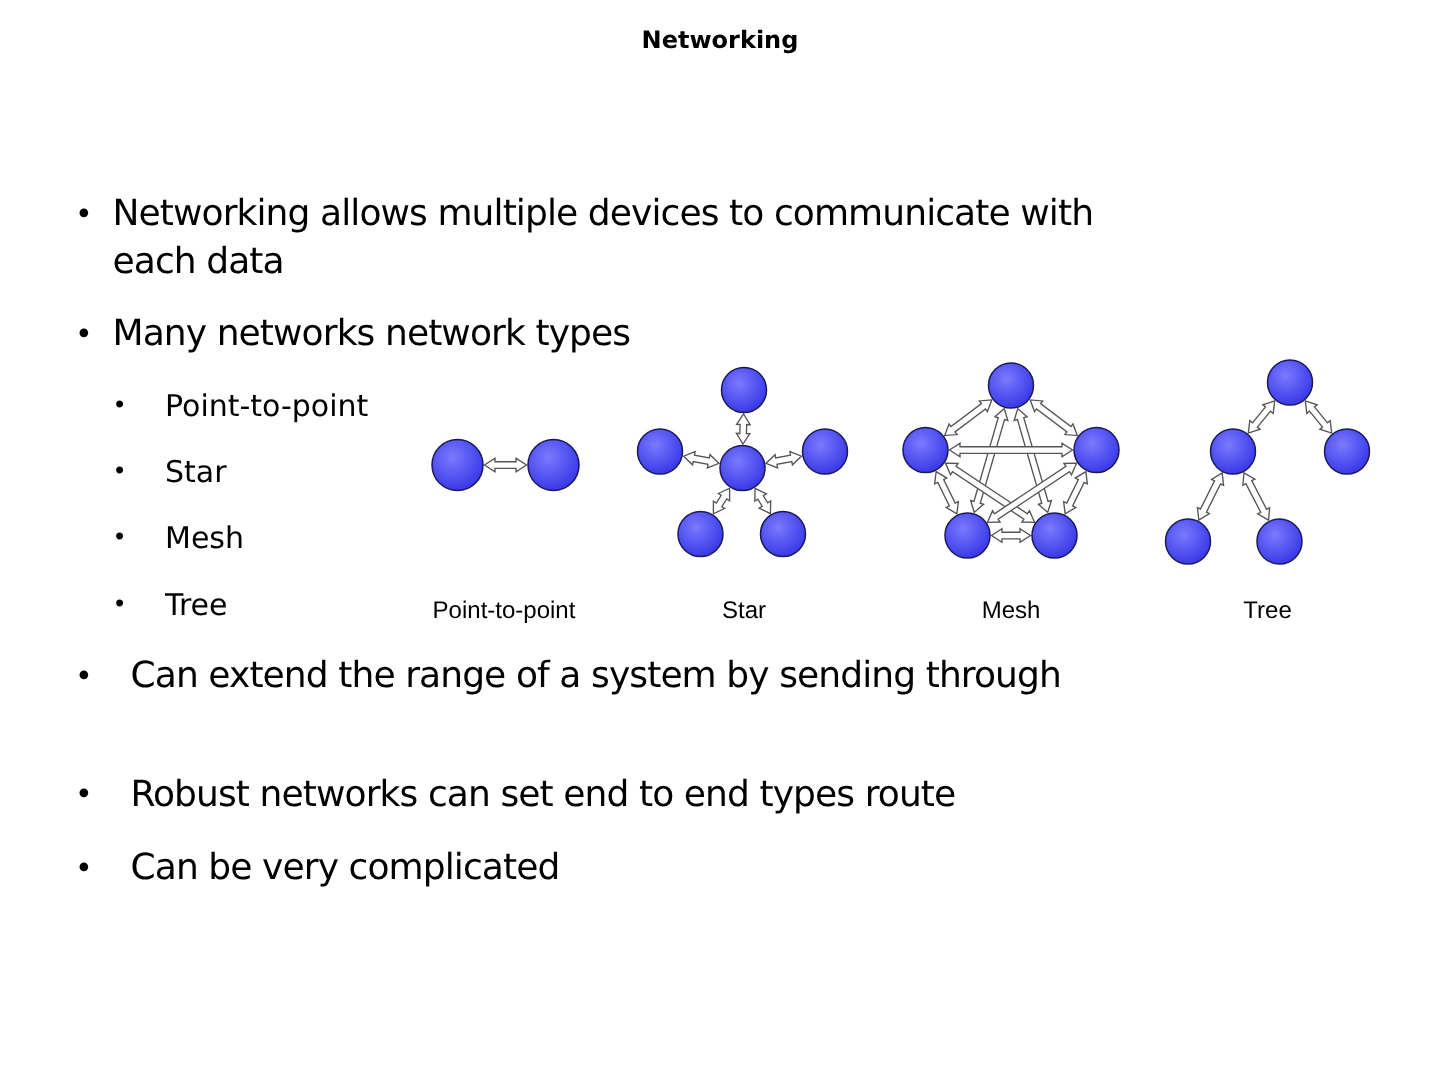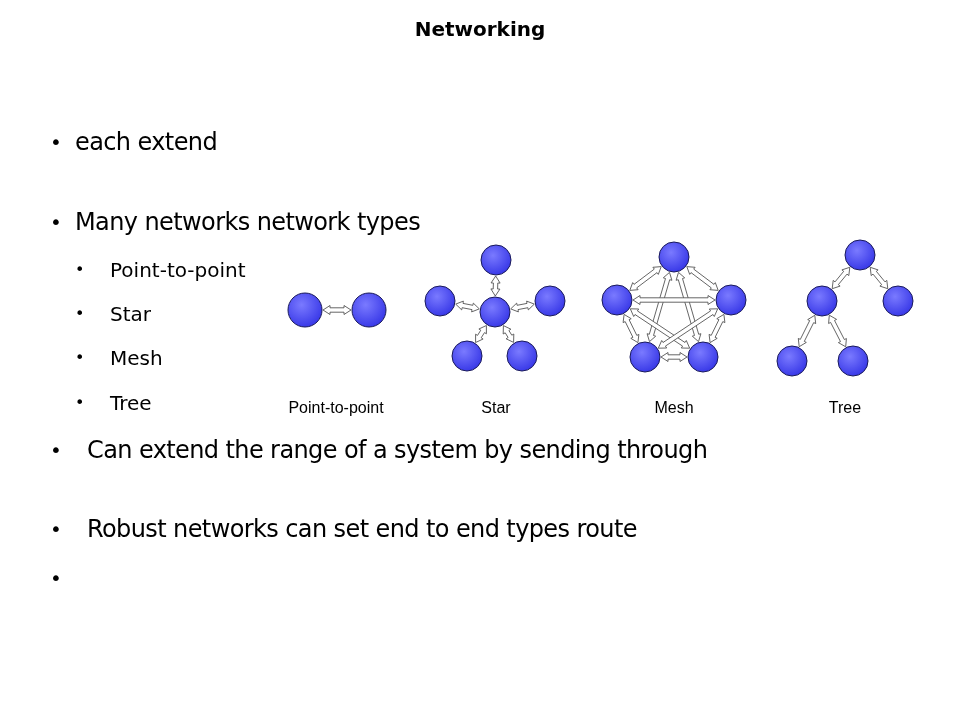--- a/index.html
+++ b/index.html
@@ -1,35 +1,36 @@
 <!DOCTYPE html>
 <html><head>
 <meta charset="utf-8">
 <style>
   html, body { margin: 0; padding: 0; background: #ffffff; }
   body { width: 960px; height: 720px; position: relative; overflow: hidden; font-family: "DejaVu Sans", sans-serif; color: #000; }
-  .title { position: absolute; top: 17px; left: 0; width: 960px; text-align: center; font-weight: bold; font-size: 20px; font-family: "DejaVu Sans", sans-serif; }
+  .title { position: absolute; top: 17px; left: 0; width: 960px; text-align: center; font-weight: bold; font-size: 16px; font-family: "DejaVu Sans", sans-serif; }
   .bullet { position: absolute; left: 50px; font-size: 24px; line-height: 32px; font-family: "DejaVu Sans", sans-serif; letter-spacing: -0.6px; }
   .bullet .dot { position: absolute; left: 0; top: 0; font-size: 20px; }
   .bullet .txt { display: block; margin-left: 25px; }
   .sub { position: absolute; left: 75px; font-size: 20px; line-height: 26px; font-family: "DejaVu Sans", sans-serif; }
   .sub .dot { position: absolute; left: 0; top: 0; font-size: 16px; }
   .sub .txt { display: block; margin-left: 35px; }
   .b2 .txt { margin-left: 37px; text-align: right; }
   .diagram-label { position: absolute; font-family: "Liberation Sans", sans-serif; font-size: 16px; text-align: center; width: 140px; }
   svg#diagrams { position: absolute; left: 0; top: 0; width: 960px; height: 720px; pointer-events: none; }
 </style>
 </head>
 <body>
 
 <div class="title">Networking</div>
 
 <div class="bullet" style="top:126px;">
   <span class="dot">•</span>
-  <span class="txt">each extend</span>
+  <span class="txt">Networking allows multiple devices to communicate with</span>
+  <span class="txt">each data</span>
 </div>
 <div class="bullet" style="top:206px;">
   <span class="dot">•</span>
   <span class="txt">Many networks network types</span>
 </div>
 
 <div class="sub" style="top:257px;">
   <span class="dot">•</span>
   <span class="txt">Point-to-point</span>
 </div>
@@ -49,20 +50,21 @@
 <div class="bullet b2" style="top:434px;">
   <span class="dot">•</span>
   <span class="txt">Can extend the range of a system by sending through</span>
 </div>
 <div class="bullet b2" style="top:513px;">
   <span class="dot">•</span>
   <span class="txt">Robust networks can set end to end types route</span>
 </div>
 <div class="bullet b2" style="top:562px;">
   <span class="dot">•</span>
+  <span class="txt">Can be very complicated</span>
 </div>
 
 <div class="diagram-label" style="left:266px; top:399px;">Point-to-point</div>
 <div class="diagram-label" style="left:426px; top:399px;">Star</div>
 <div class="diagram-label" style="left:604px; top:399px;">Mesh</div>
 <div class="diagram-label" style="left:775px; top:399px;">Tree</div>
 
 <svg id="diagrams" xmlns="http://www.w3.org/2000/svg">
   <defs>
     <radialGradient id="nodeGrad" cx="40%" cy="35%" r="65%">

